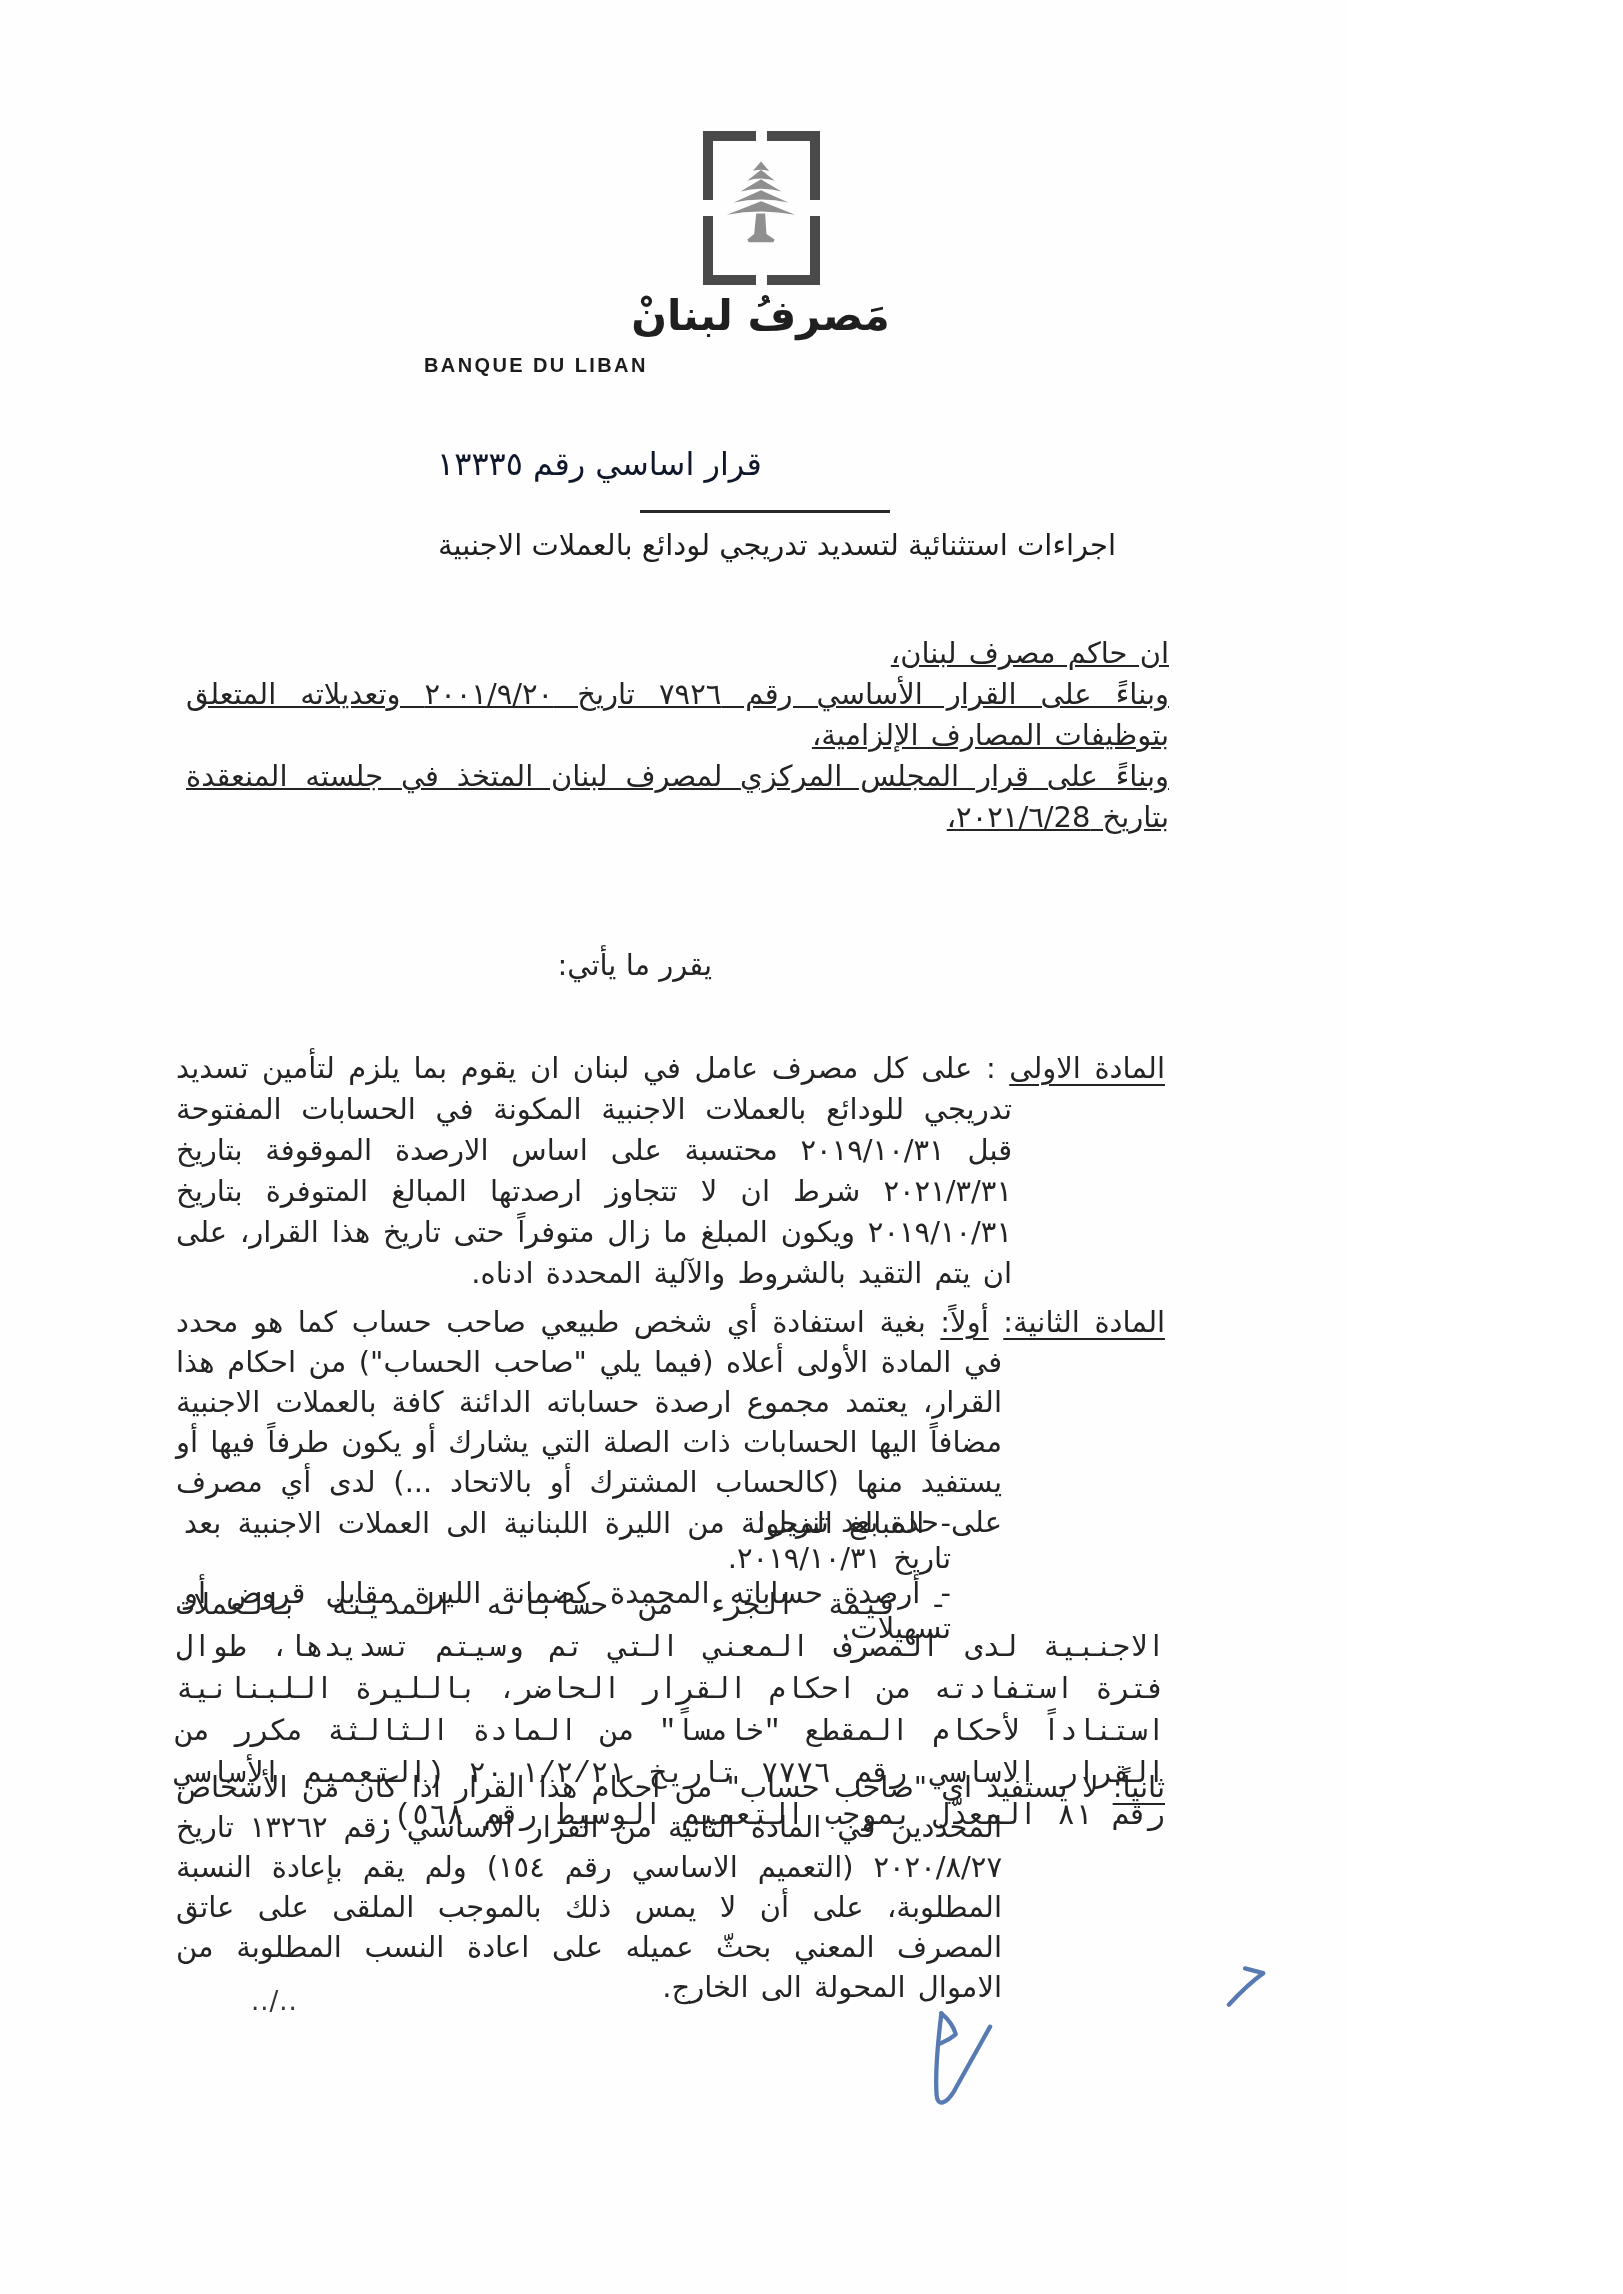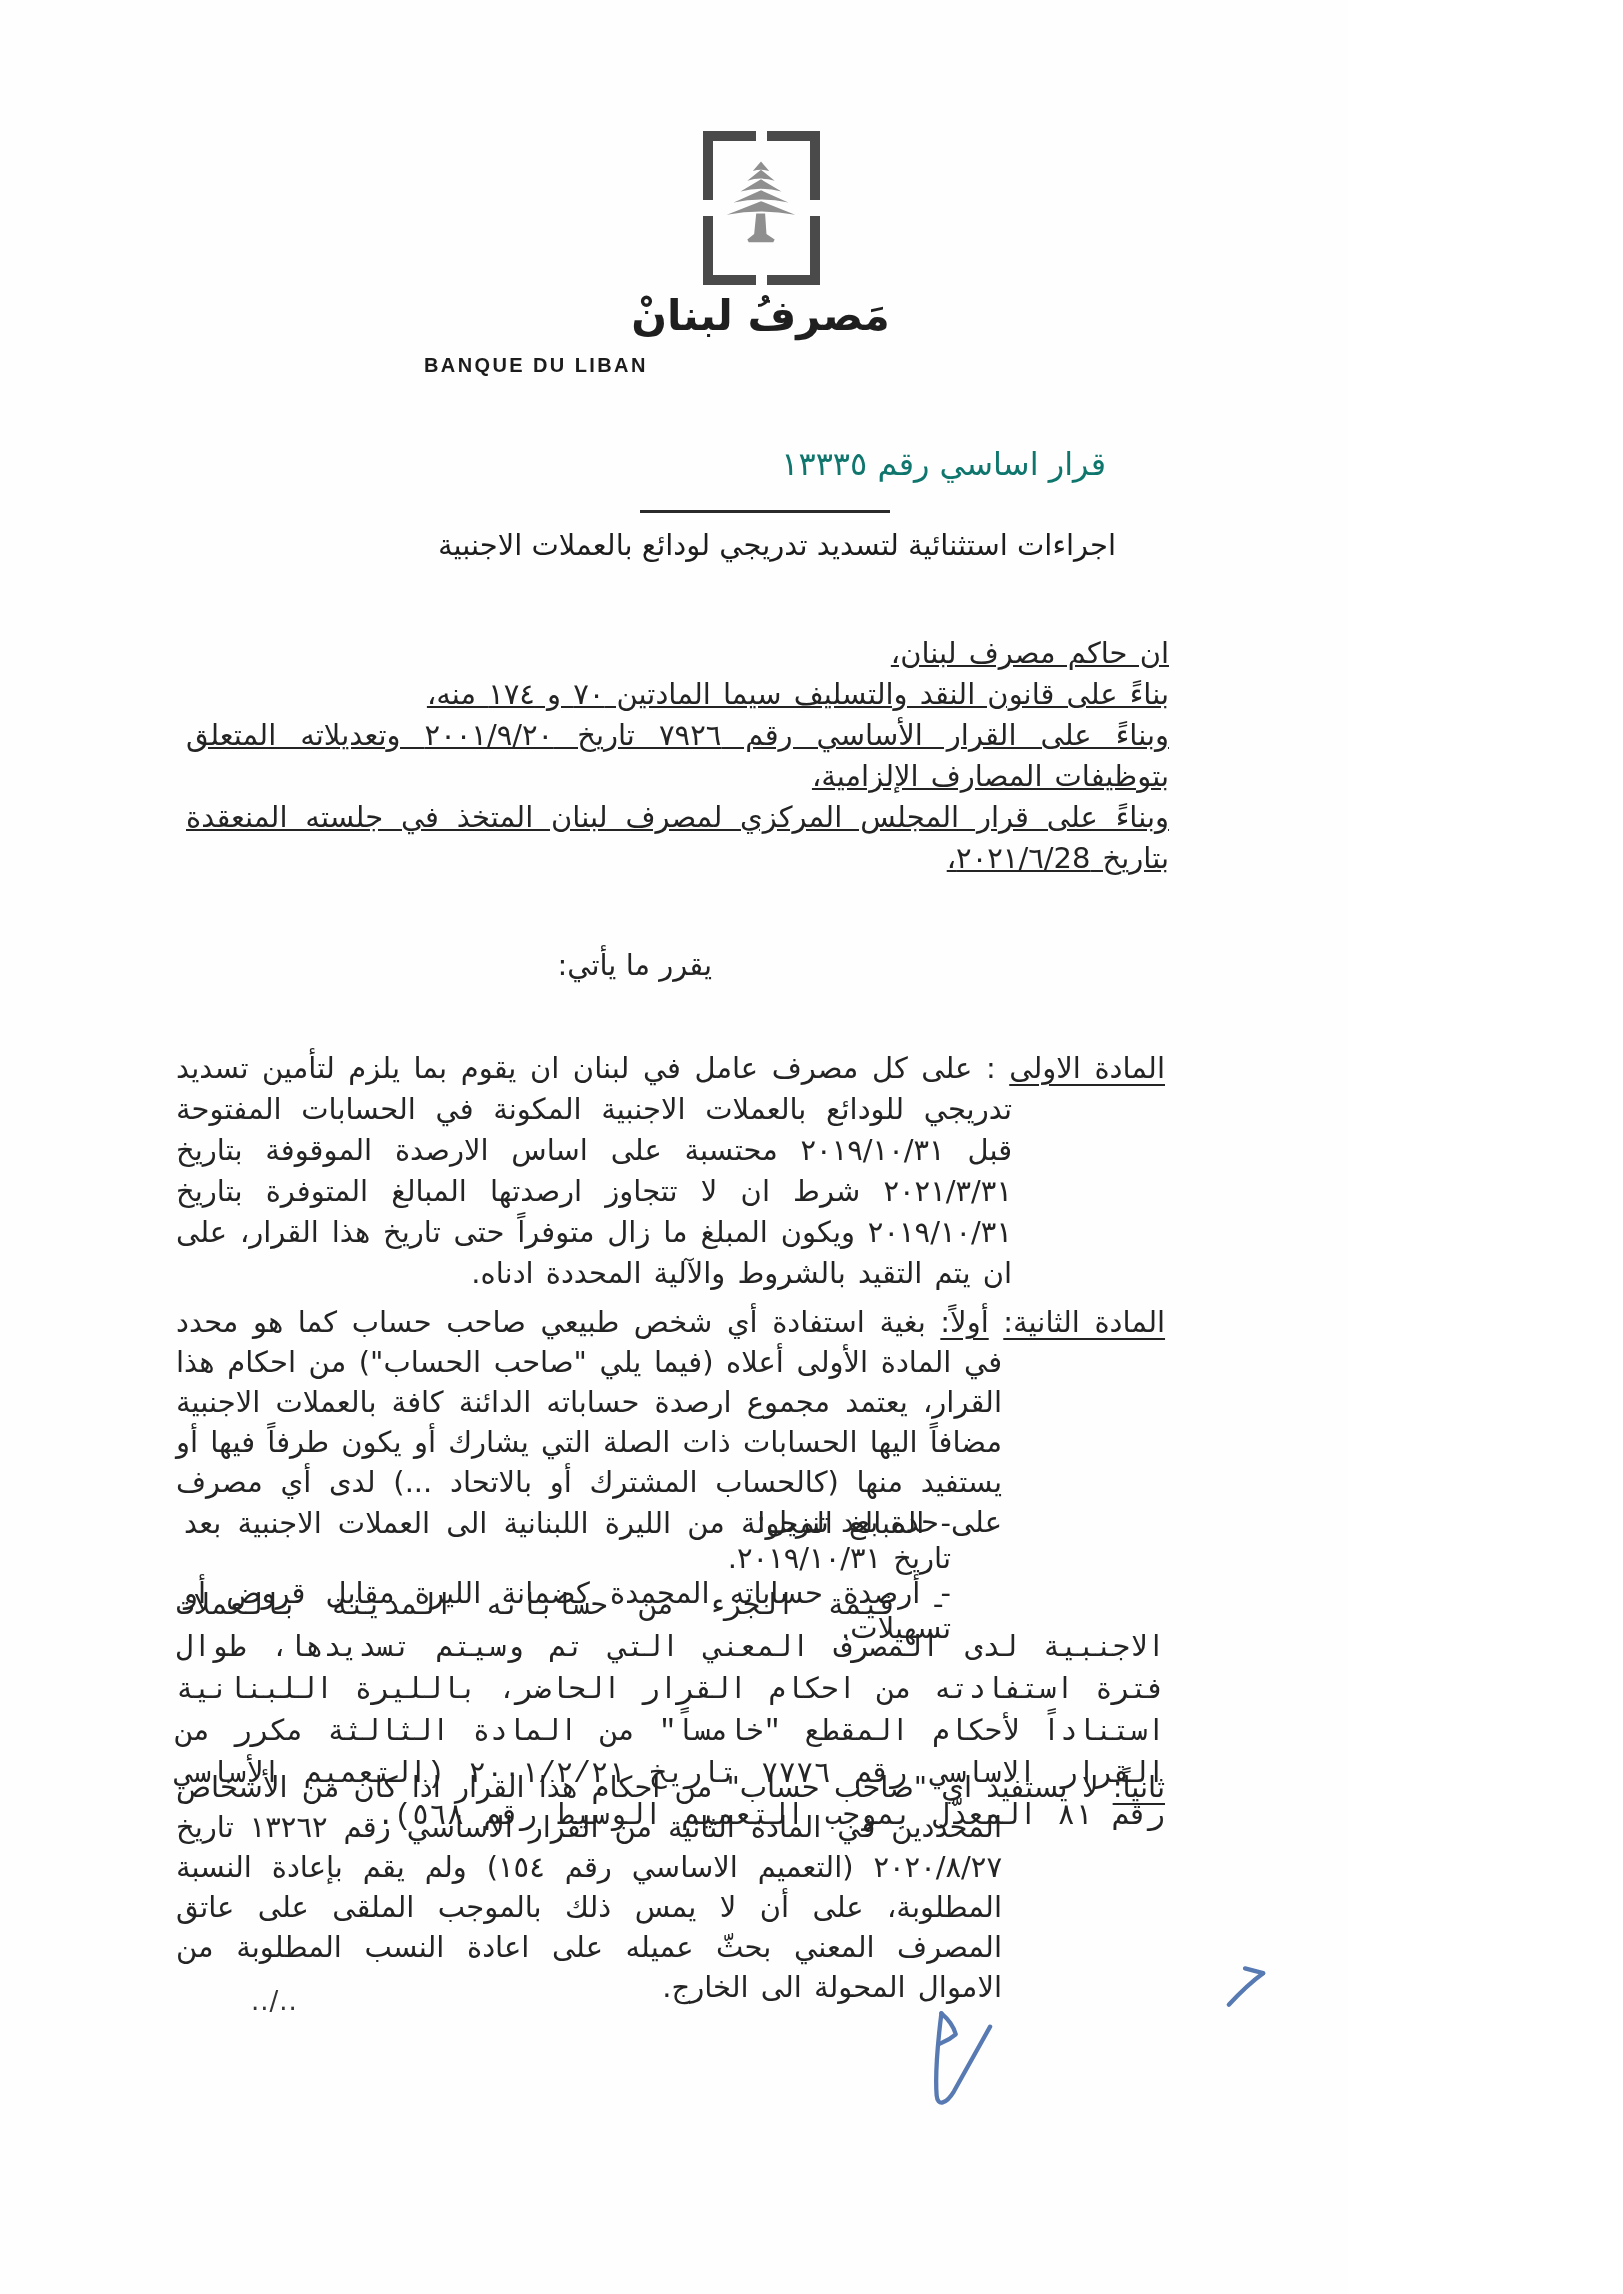--- a/index.html
+++ b/index.html
@@ -19,22 +19,22 @@
   .corner.tr{right:0;top:0;border-top:10.5px solid #4a4a4a;border-right:10.5px solid #4a4a4a;}
   .corner.bl{left:0;bottom:0;border-bottom:10.5px solid #4a4a4a;border-left:10.5px solid #4a4a4a;}
   .corner.br{right:0;bottom:0;border-bottom:10.5px solid #4a4a4a;border-right:10.5px solid #4a4a4a;}
   .cedar{position:absolute;left:17px;top:29px;}
   .brand-ar{position:absolute;left:426px;top:291px;width:669px;text-align:center;
     font-size:42px;font-weight:bold;color:#1f1f1f;direction:rtl;}
   .brand-fr{position:absolute;left:424px;top:354px;width:669px;text-align:left;
     font-family:"Liberation Sans","DejaVu Sans",sans-serif;
     font-size:20px;font-weight:600;letter-spacing:2.4px;color:#1c1c1c;direction:ltr;}
   
-  .decision-title{position:absolute;left:437px;top:445px;width:669px;text-align:right;
-    font-size:32px;color:#0f766e;}
+  .decision-title{position:absolute;left:437px;top:445px;width:669px;text-align:left;
+    font-size:32px;color:#0f172a;}
   .title-rule{position:absolute;left:640px;top:510px;width:250px;height:2.9px;background:#2a2a2a;}
   .decision-subject{position:absolute;left:347px;top:528px;width:860px;text-align:center;
     font-size:29px;color:#1d1d1d;}
   
   .bodytext{font-size:29px;color:#242424;word-spacing:2.9px;}
   .preamble{position:absolute;right:179px;left:186px;top:633px;line-height:41px;}
   .preamble p{margin:0;text-align:justify;text-decoration:underline;}
   .decree-line{position:absolute;right:636px;top:948px;font-size:29px;color:#242424;}
   .article{position:absolute;right:179px;left:172px;margin:4px;text-align:justify;}
   .art1{top:1044px;line-height:41px;padding-right:153px;text-indent:-153px;}
@@ -72,21 +72,20 @@
   </div>
   <div class="brand-ar">مَصرفُ لبنانْ</div>
   <div class="brand-fr">BANQUE DU LIBAN</div>
 
   <div class="decision-title">قرار اساسي رقم ١٣٣٣٥</div>
   <div class="title-rule"></div>
   <div class="decision-subject">اجراءات استثنائية لتسديد تدريجي لودائع بالعملات الاجنبية</div>
 
   <div class="preamble bodytext">
     <p>ان حاكم مصرف لبنان،</p>
-    <p>بناءً على قانون النقد والتسليف سيما المادتين ٧٠ و ١٧٤ منه،</p>
     <p>وبناءً على القرار الأساسي رقم ٧٩٢٦ تاريخ ٢٠٠١/٩/٢٠ وتعديلاته المتعلق بتوظيفات المصارف الإلزامية،</p>
     <p>وبناءً على قرار المجلس المركزي لمصرف لبنان المتخذ في جلسته المنعقدة بتاريخ ٢٠٢١/٦/28،</p>
   </div>
 
   <div class="decree-line">يقرر ما يأتي:</div>
 
   <p class="article art1 bodytext"><span class="u">المادة الاولى</span><span> : </span><span>على كل مصرف عامل في لبنان ان يقوم بما يلزم لتأمين تسديد تدريجي للودائع بالعملات الاجنبية المكونة في الحسابات المفتوحة قبل ٢٠١٩/١٠/٣١ محتسبة على اساس الارصدة الموقوفة بتاريخ ٢٠٢١/٣/٣١ شرط ان لا تتجاوز ارصدتها المبالغ المتوفرة بتاريخ ٢٠١٩/١٠/٣١ ويكون المبلغ ما زال متوفراً حتى تاريخ هذا القرار، على ان يتم التقيد بالشروط والآلية المحددة ادناه.</span></p>
 
   <p class="article art2 bodytext"><span class="u">المادة الثانية:</span> <span class="u">أولاً:</span> <span>بغية استفادة أي شخص طبيعي صاحب حساب كما هو محدد في المادة الأولى أعلاه (فيما يلي "صاحب الحساب") من احكام هذا القرار، يعتمد مجموع ارصدة حساباته الدائنة كافة بالعملات الاجنبية مضافاً اليها الحسابات ذات الصلة التي يشارك أو يكون طرفاً فيها أو يستفيد منها (كالحساب المشترك أو بالاتحاد ...) لدى أي مصرف على حدة بعد تنزيل:</span></p>
 

